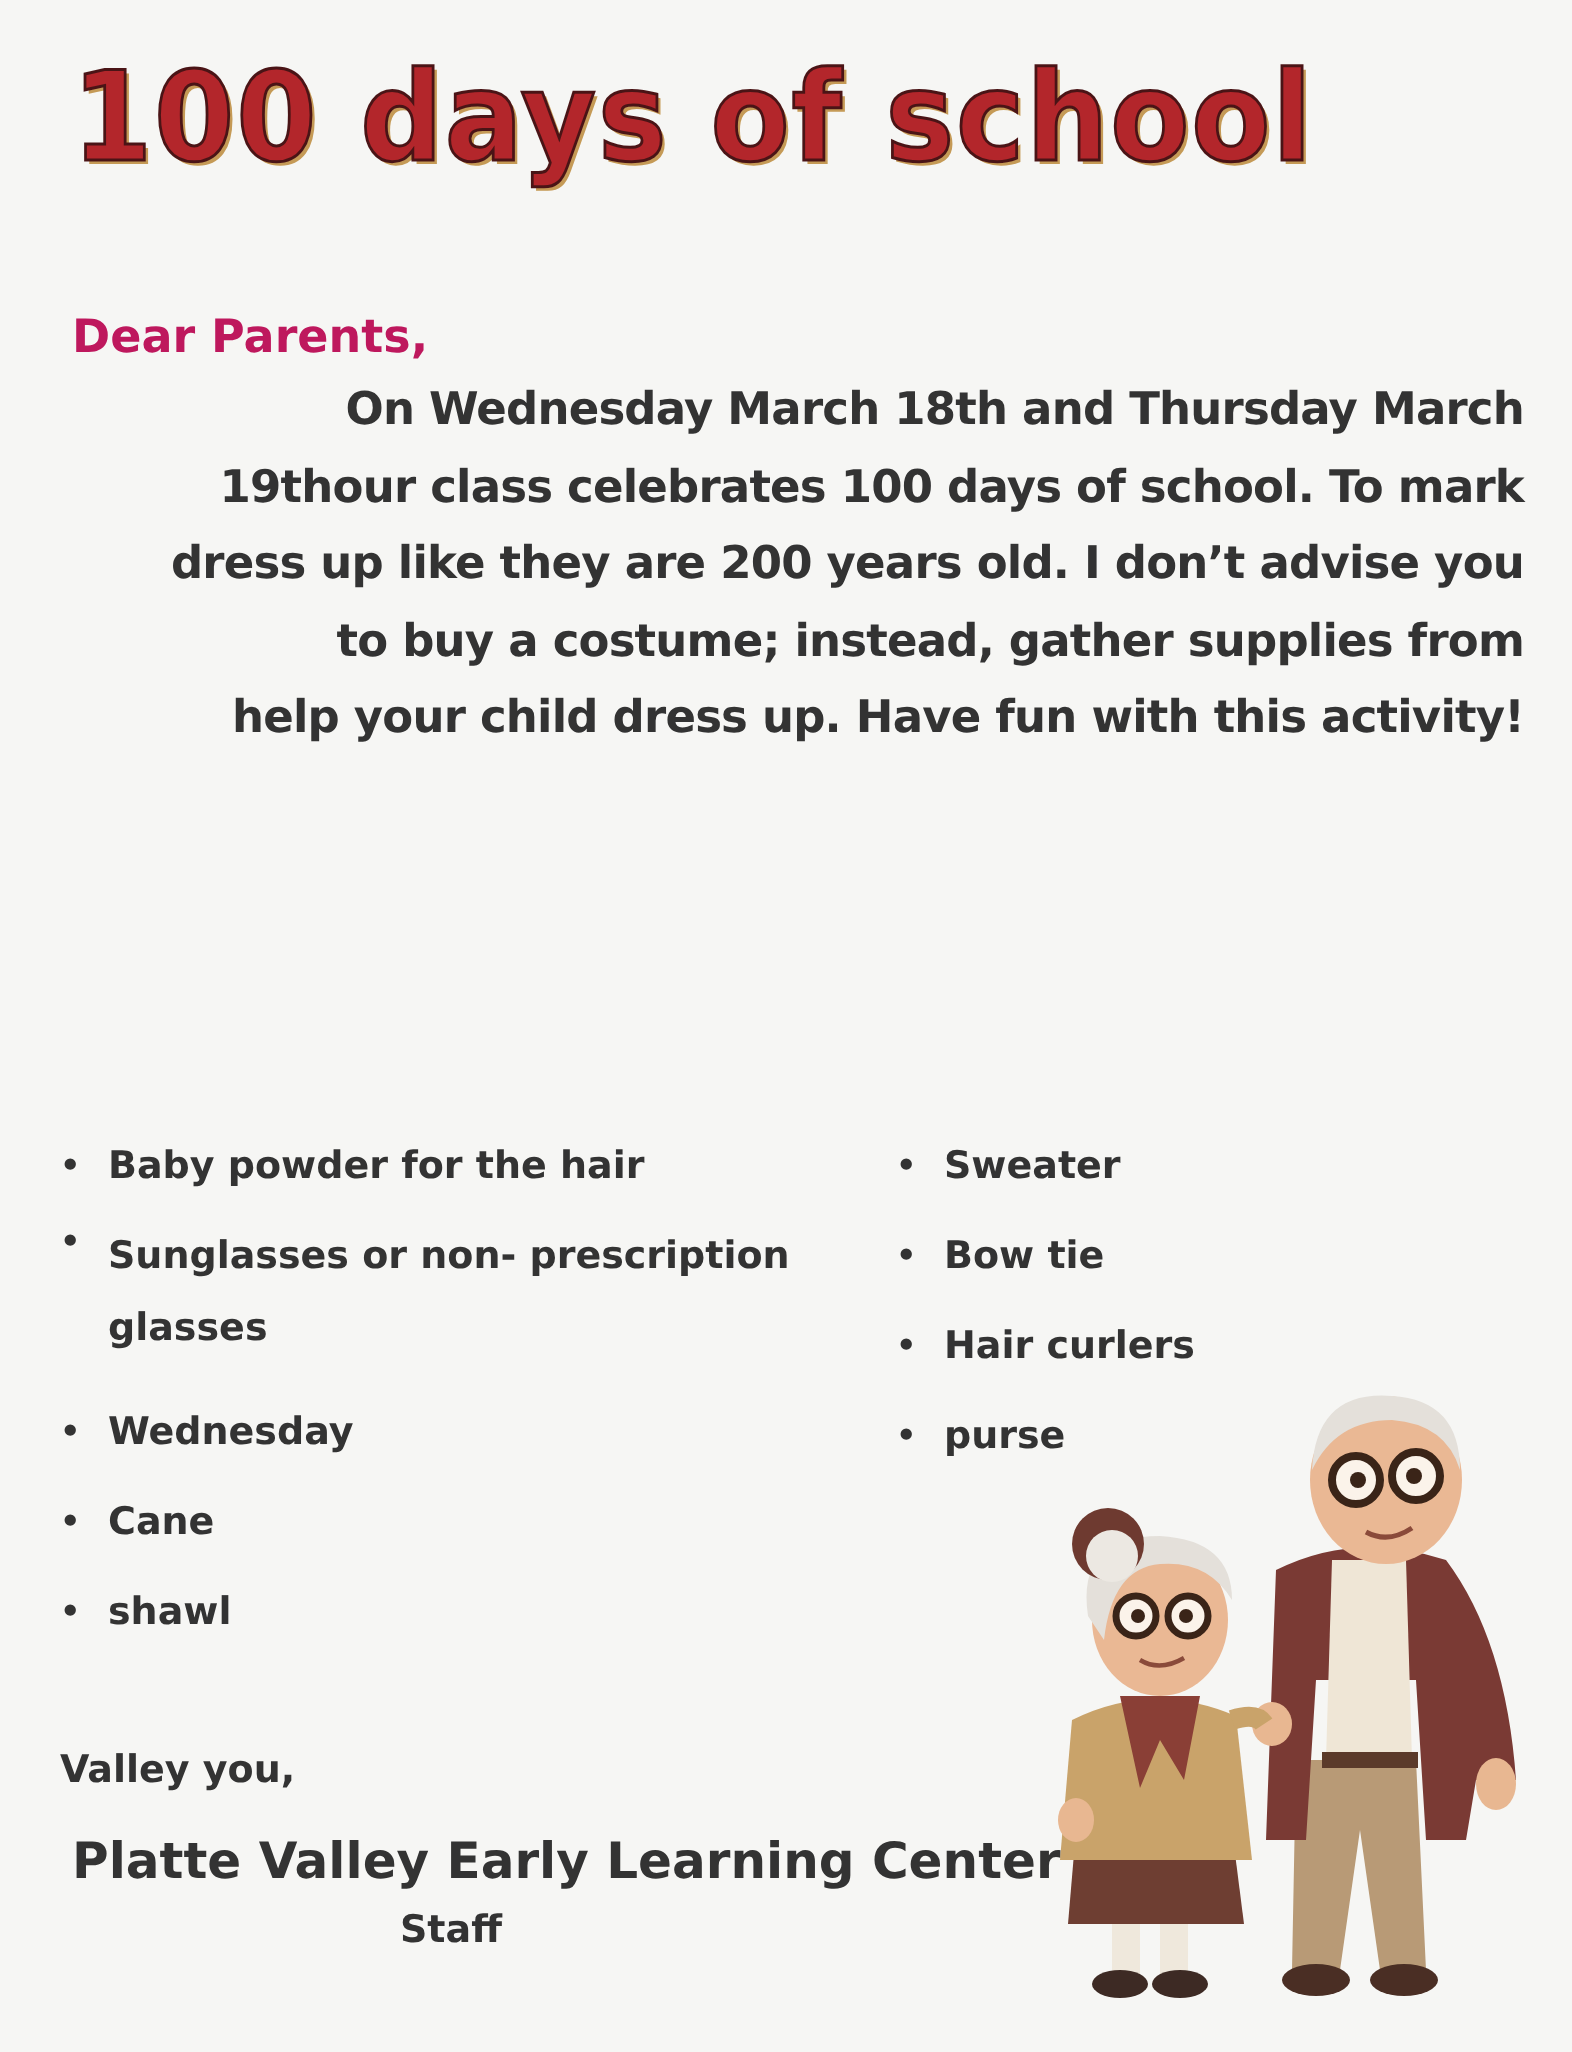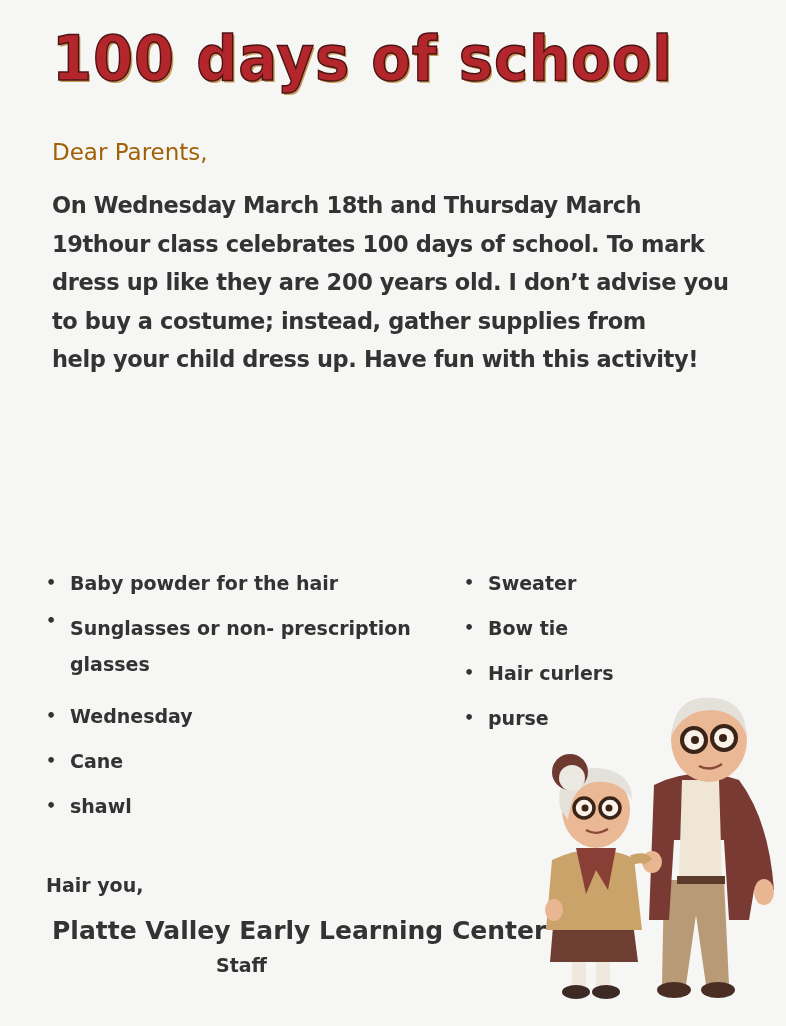--- a/index.html
+++ b/index.html
@@ -3,40 +3,40 @@
 <meta charset="utf-8">
 <style>
   html, body { margin: 0; padding: 0; }
   body {
     width: 786px; height: 1026px; overflow: hidden;
     background: #f6f6f4;
     font-family: "DejaVu Sans", sans-serif;
     color: #2e2e30;
     position: relative;
   }
-  .page { position: absolute; inset: 0; margin-left: 16px; }
+  .page { position: absolute; inset: 0; }
   .title {
     position: absolute; left: 36px; top: 22px; width: 720px;
     font-family: "DejaVu Sans", sans-serif;
     font-weight: bold; font-size: 62px; letter-spacing: 1px;
     color: #b3262b;
     -webkit-text-stroke: 1.5px #4a1416;
     text-shadow: 2px 2px 0 #c59a56;
     white-space: nowrap;
     transform: scaleX(0.93); transform-origin: left top;
   }
   .greeting {
-    position: absolute; left: 36px; top: 139px;
-    font-size: 23px; font-weight: normal; color: #a16207;
+    position: absolute; left: 36px; top: 156px;
+    font-size: 23px; font-weight: bold; color: #be185d;
   }
   .body-text {
     position: absolute; left: 36px; top: 186px; width: 726px;
     font-size: 22.5px; font-weight: bold; line-height: 38.5px; color: #333;
   }
-  .body-text .line { display: block; white-space: nowrap; letter-spacing: -0.4px; }
+  .body-text .line { display: block; white-space: nowrap; letter-spacing: -0.4px; text-align: right; }
   .list {
     position: absolute; list-style: none; margin: 0; padding: 0;
     font-size: 19px; font-weight: bold; color: #333;
   }
   .list li { position: relative; padding-left: 24px; line-height: 22px; margin-bottom: 23px; }
   .list li .bullet { position: absolute; left: 0; top: 0; font-size: 16px; }
   .list-left { left: 30px; top: 572px; width: 390px; }
   .list-left li.wrap { margin-bottom: 23px; }
   .list-left li.wrap .txt { display: block; line-height: 36px; margin-top: -7px; }
   .list-right { left: 448px; top: 572px; width: 200px; }
@@ -82,21 +82,21 @@
     <li><span class="bullet">•</span><span class="txt">shawl</span></li>
   </ul>
 
   <ul class="list list-right">
     <li><span class="bullet">•</span><span class="txt">Sweater</span></li>
     <li><span class="bullet">•</span><span class="txt">Bow tie</span></li>
     <li><span class="bullet">•</span><span class="txt">Hair curlers</span></li>
     <li><span class="bullet">•</span><span class="txt">purse</span></li>
   </ul>
 
-  <div class="closing">Hair you,</div>
+  <div class="closing">Valley you,</div>
   <div class="org">Platte Valley Early Learning Center</div>
   <div class="staff">Staff</div>
 
   <div class="illustration">
     <svg width="270" height="335" viewBox="0 0 270 335">
 
       <g>
 
         <path d="M140 200 L200 200 L205 305 L182 305 L172 235 L162 305 L138 305 Z" fill="#b89a76"></path>
 

